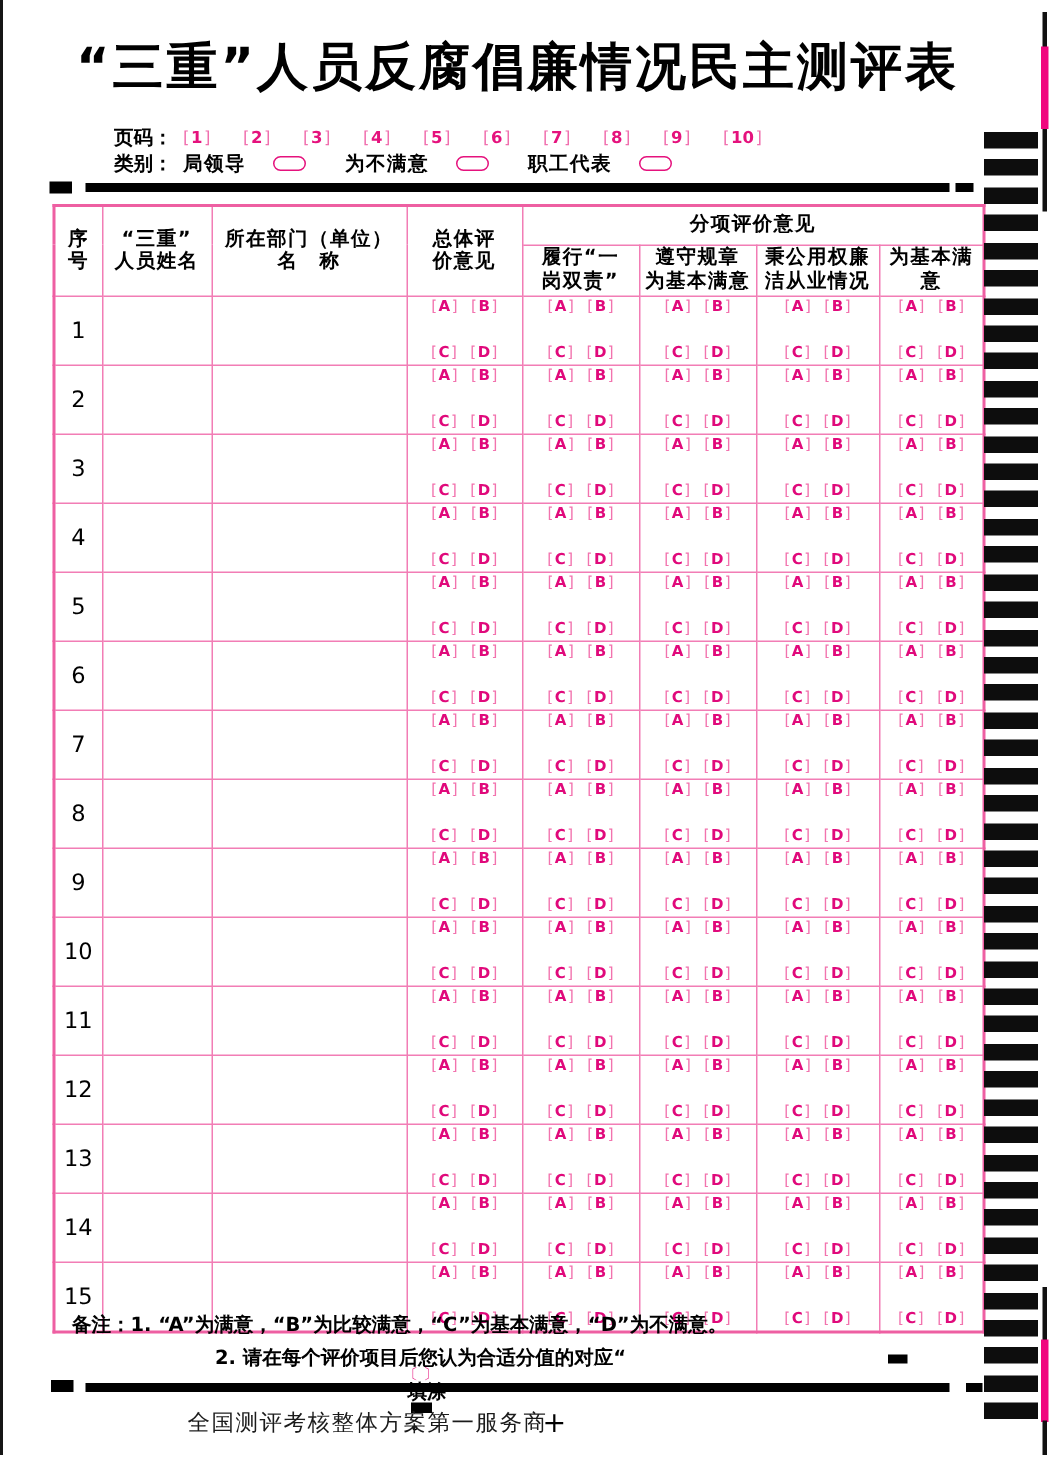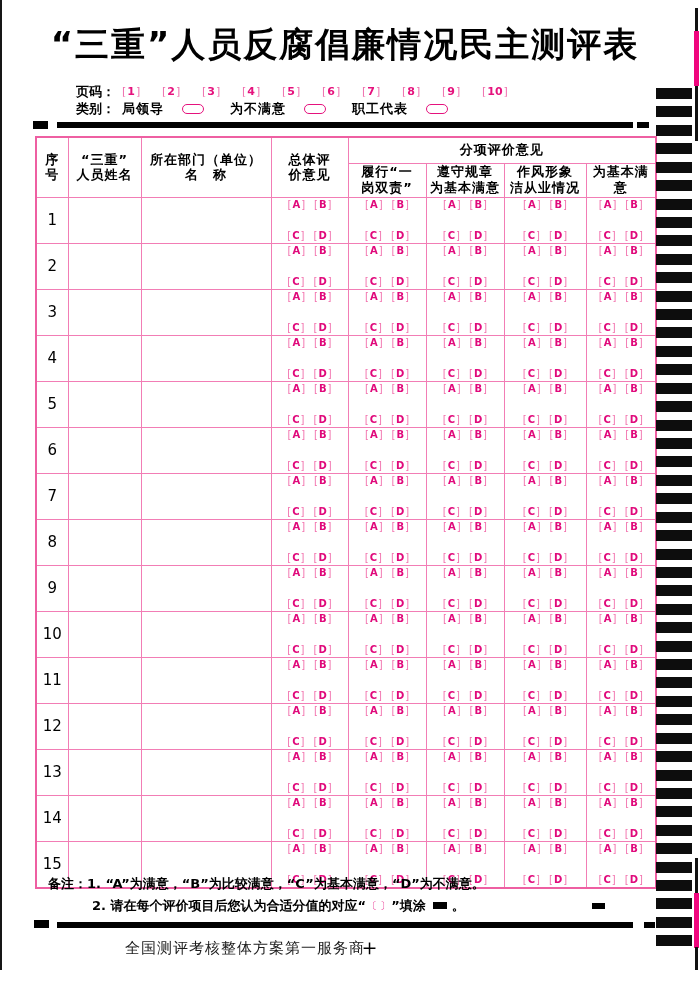--- a/index.html
+++ b/index.html
@@ -50,21 +50,21 @@
   td.seq{font-size:15px;text-align:center;vertical-align:middle;color:#000;}
   .bub-wrap{height:41px;display:flex;flex-direction:column;justify-content:space-between;padding:2px 0;}
   .bub-line{display:flex;justify-content:center;gap:9px;}
   .opt{font-size:10px;line-height:10px;white-space:nowrap;}
   .opt i{font-style:normal;font-weight:normal;color:#f273ae;}
   .opt b{color:#e0097b;font-weight:bold;padding:0 1px;}
 
   
   .notes{position:absolute;left:48px;top:877px;font-size:13px;font-weight:bold;line-height:1;}
   .note-line1{display:flex;white-space:nowrap;}
-  .note-line2{margin-top:9px;margin-left:44px;white-space:nowrap;display:flex;align-items:center;}
+  .note-line2{margin-top:9px;margin-left:28px;white-space:nowrap;display:flex;align-items:center;flex-direction:column;}
   .note-bracket{color:#e5127d;font-size:10px;font-weight:normal;padding:0 1px;}
   .fill-mark{display:inline-block;width:14px;height:7px;background:#000;margin:0 5px 0 7px;}
 
   
   .footer-text{position:absolute;left:125px;top:939px;font-size:15px;letter-spacing:1px;
     font-family:"DejaVu Serif",serif;color:#1b1b1b;white-space:nowrap;}
   .plus-mark{position:absolute;left:358px;top:932px;font-size:23px;color:#000;}
 
   
   .tm-col{position:absolute;left:656px;top:0;width:36px;height:981px;}
@@ -159,21 +159,21 @@
       <tr class="hdr2">
         <th>
             <div>履行“一</div>
             <div>岗双责”</div>
           </th>
         <th>
             <div>遵守规章</div>
             <div>为基本满意</div>
           </th>
         <th>
-            <div>作风形象</div>
+            <div>秉公用权廉</div>
             <div>洁从业情况</div>
           </th>
         <th>
             <div>为基本满意</div>
           </th>
       </tr>
     </thead>
     <tbody>
         <tr class="body-row">
           <td class="seq">1</td>

